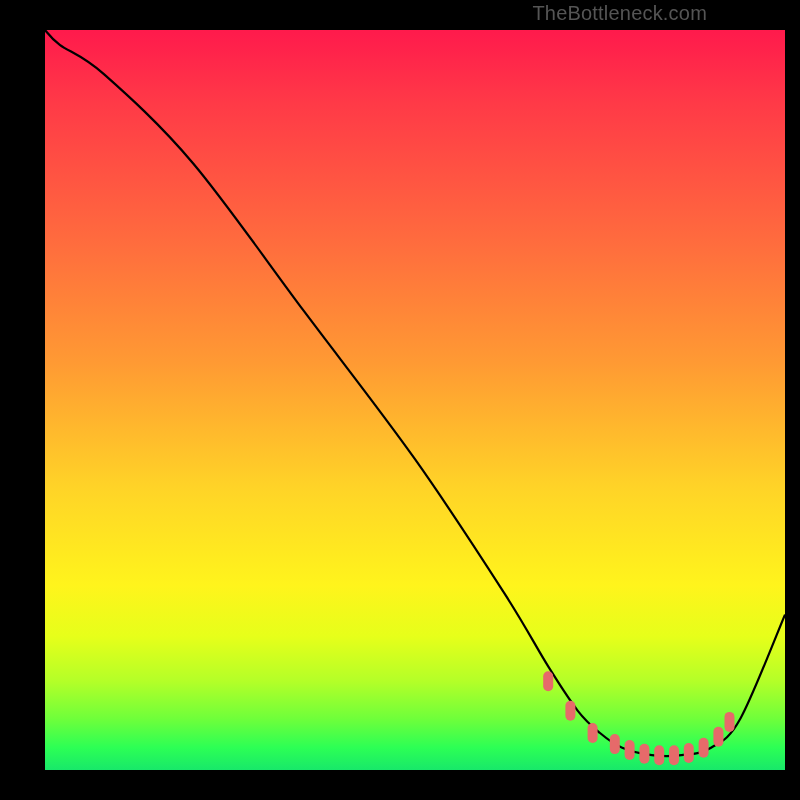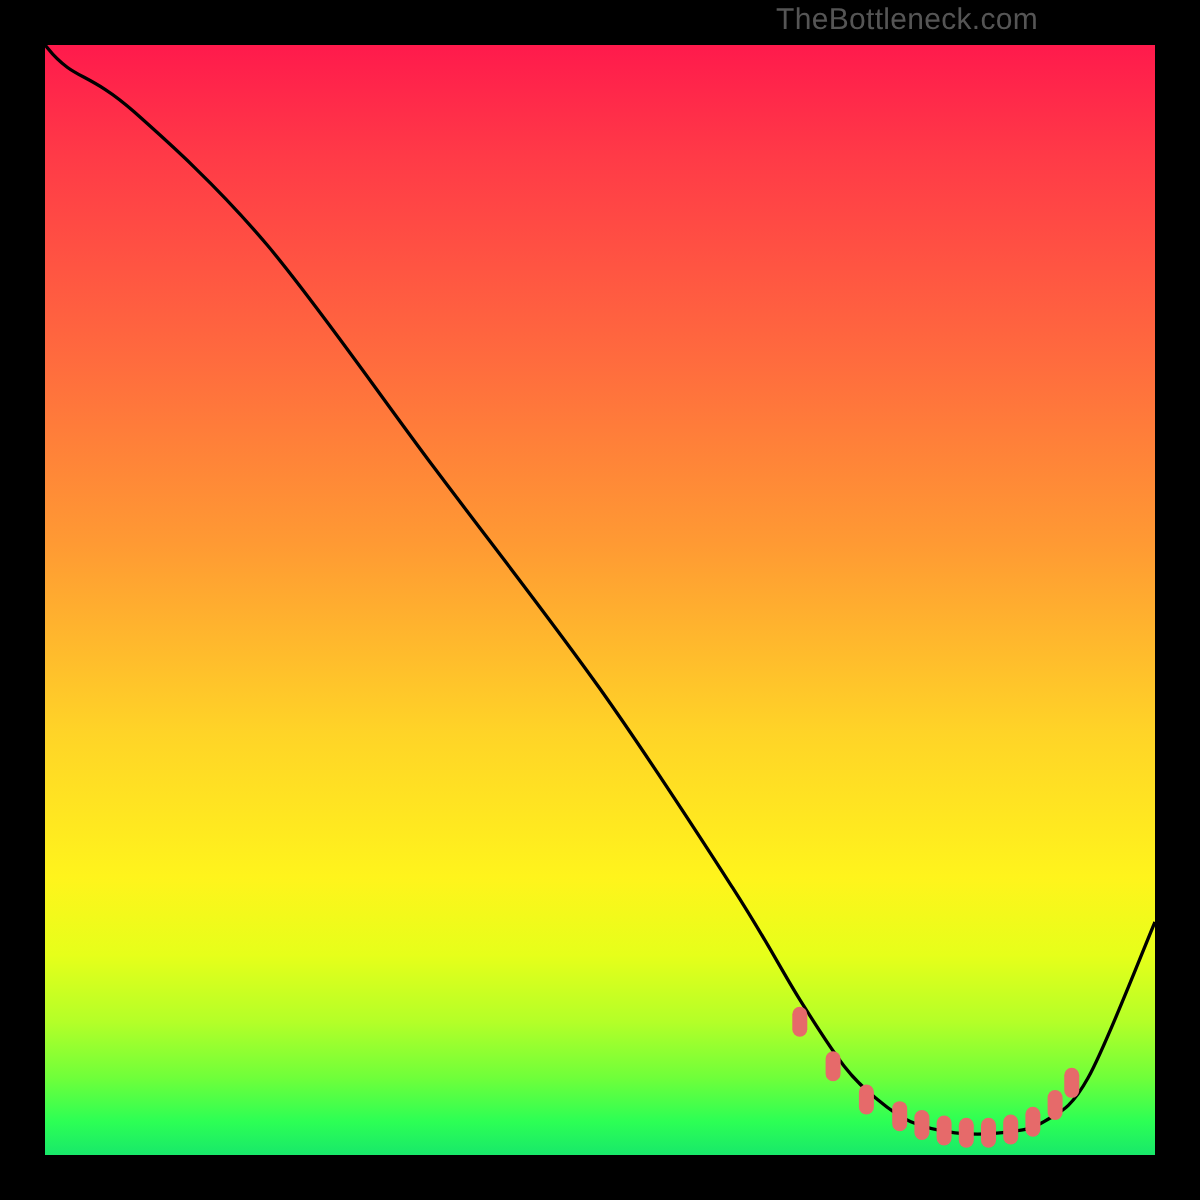--- a/index.html
+++ b/index.html
@@ -6,21 +6,21 @@
     margin: 0;
     padding: 0;
     width: 800px;
     height: 800px;
     background: #000;
     overflow: hidden;
     font-family: Arial, Helvetica, sans-serif;
   }
   .frame {
     position: absolute;
-    left: 0; top: 0;
+    left: 15px; top: 0;
     width: 700px; height: 800px;
     background: #000;
   }
   .plot {
     position: absolute;
     left: 30px;
     top: 30px;
     width: 740px;
     height: 740px;
     

